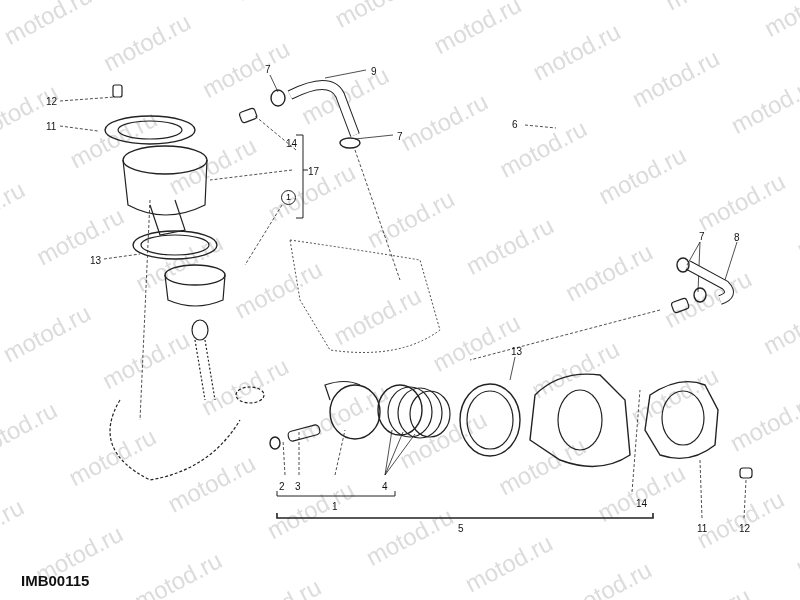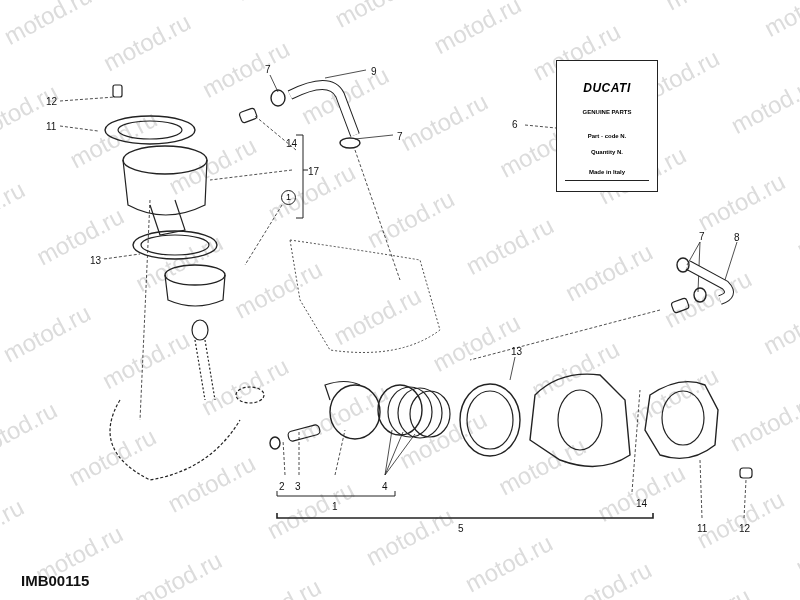--- a/index.html
+++ b/index.html
@@ -172,28 +172,20 @@
 
     <path d="M535 395 Q560 370 600 375 L625 400 L630 455 Q600 475 560 460 L530 440 Z" stroke-width="1.4"></path>
     <ellipse cx="580" cy="420" rx="22" ry="30"></ellipse>
 
     <path d="M650 395 Q680 375 705 385 L718 410 L715 445 Q690 465 660 455 L645 430 Z" stroke-width="1.4"></path>
     <ellipse cx="683" cy="418" rx="21" ry="27"></ellipse>
 
     <rect x="740" y="468" width="12" height="10" rx="3"></rect>
   </svg>
 
-  <div class="tag">
-    <div class="brand">DUCATI</div>
-    <div class="line first">GENUINE PARTS</div>
-    <div class="line" style="margin-top:18px">Part - code N.</div>
-    <div class="line">Quantity N.</div>
-    <div class="line" style="margin-top:14px">Made in Italy</div>
-    <div class="rule"></div>
-  </div>
 
   <div class="circled">1</div>
 
   <div id="callouts">
       <div class="callout" style="left: 46px; top: 96px;">12</div>
       <div class="callout" style="left: 46px; top: 121px;">11</div>
       <div class="callout" style="left: 265px; top: 64px;">7</div>
       <div class="callout" style="left: 371px; top: 66px;">9</div>
       <div class="callout" style="left: 286px; top: 138px;">14</div>
       <div class="callout" style="left: 308px; top: 166px;">17</div>

